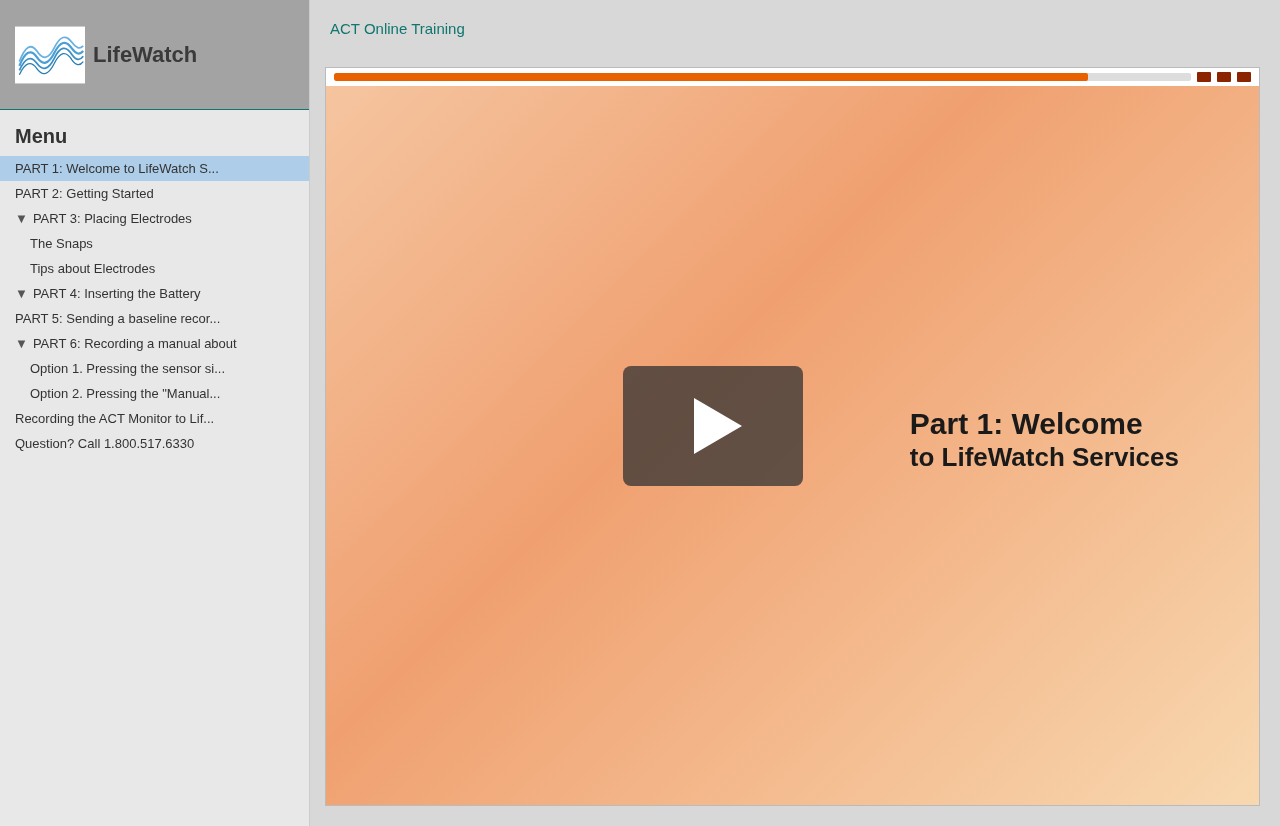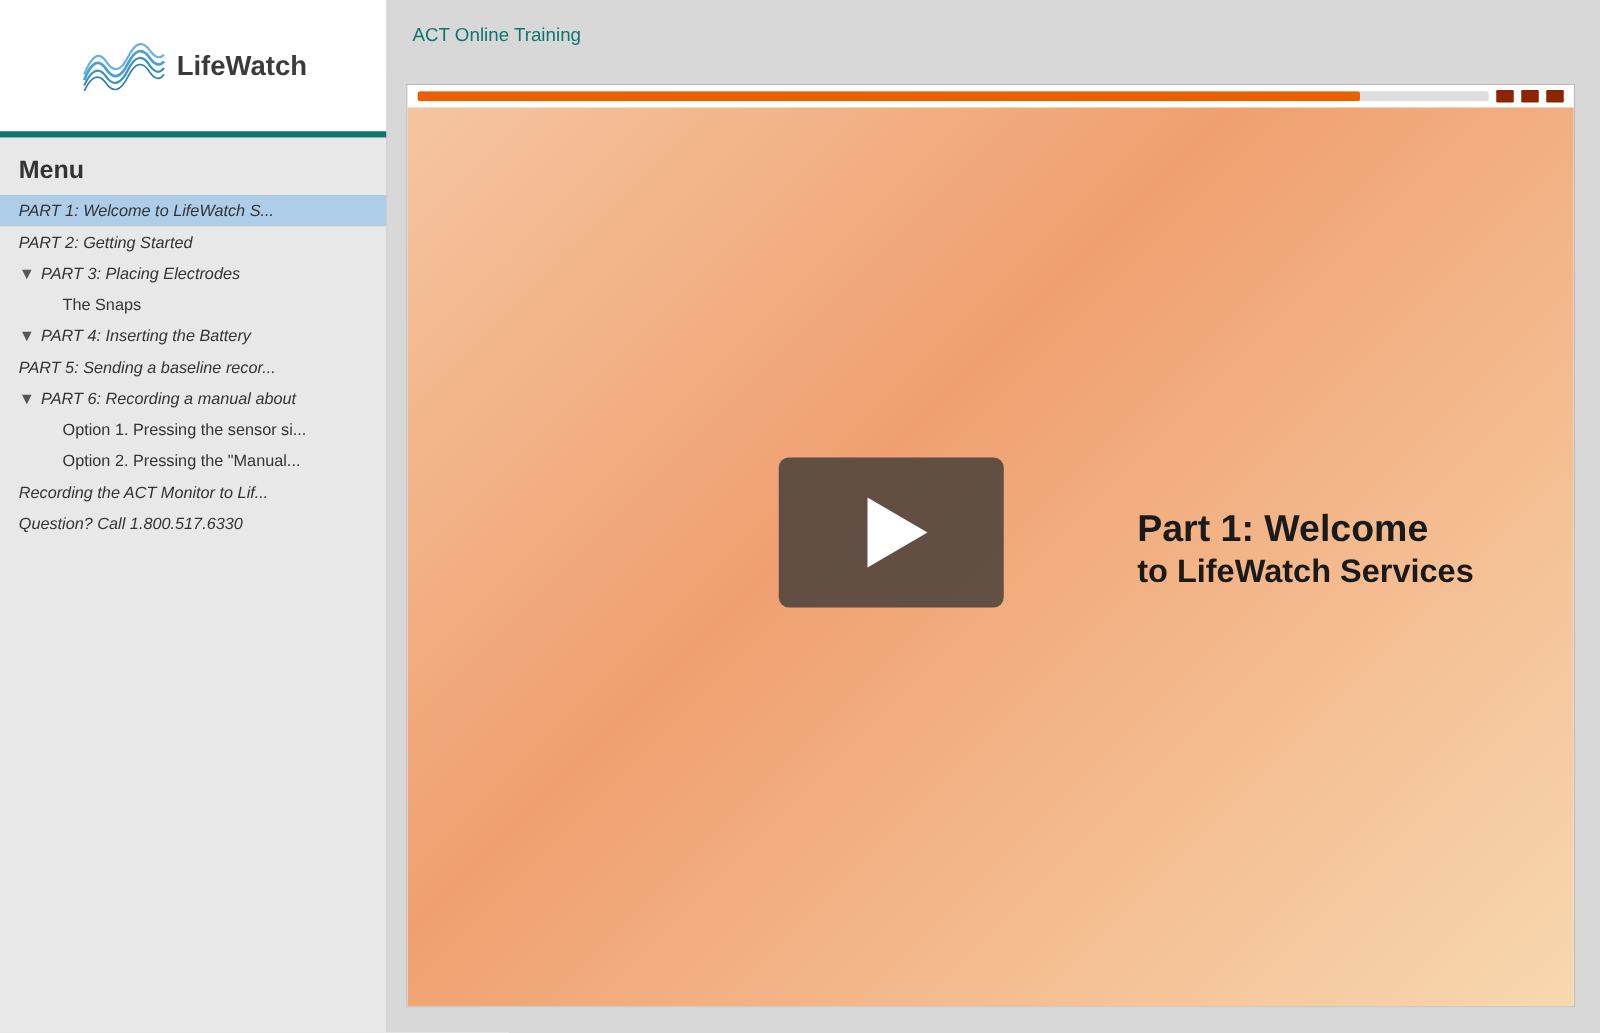--- a/index.html
+++ b/index.html
@@ -19,27 +19,26 @@
       width: 310px;
       min-width: 310px;
       height: 826px;
       background: #e8e8e8;
       display: flex;
       flex-direction: column;
       border-right: 1px solid #ccc;
     }
 
     #logo-area {
-      background: #ffffff;
+      background: #a3a3a3;
       padding: 10px 15px;
       height: 110px;
       display: flex;
       align-items: center;
-      justify-content: center;
-      border-bottom: 5px solid #0f766e;
+      border-bottom: 1px solid #0f766e;
     }
 
     .lifewatch-logo {
       display: flex;
       align-items: center;
       gap: 8px;
     }
 
     .logo-waves {
       width: 70px;
@@ -76,26 +75,24 @@
 
     .menu-item.active {
       background: #aecde8;
       color: #1a1a6e;
       font-weight: bold;
     }
 
     .menu-item.part-header {
       font-weight: normal;
       color: #333;
-      font-style: italic;
     }
 
     .menu-item.sub-item {
       padding-left: 30px;
-      margin-left: 20px;
     }
 
     .toggle-arrow {
       display: inline-block;
       margin-right: 5px;
       color: #555;
     }
 
     
     #main {
@@ -245,20 +242,23 @@
       <span>PART 1:  Welcome to LifeWatch S...</span>
     </div>
     <div class="menu-item part-header">
       <span>PART 2:  Getting Started</span>
     </div>
     <div class="menu-item part-header">
       <span class="toggle-arrow">▼</span><span>PART 3:  Placing Electrodes</span>
     </div>
     <div class="menu-item sub-item">
       <span>The Snaps</span>
+    </div>
+    <div class="menu-item sub-item">
+      <span>Tips about Electrodes</span>
     </div>
     <div class="menu-item part-header">
       <span class="toggle-arrow">▼</span><span>PART 4:  Inserting the Battery</span>
     </div>
     <div class="menu-item part-header">
       <span>PART 5:  Sending a baseline recor...</span>
     </div>
     <div class="menu-item part-header">
       <span class="toggle-arrow">▼</span><span>PART 6:  Recording a manual about</span>
     </div>

